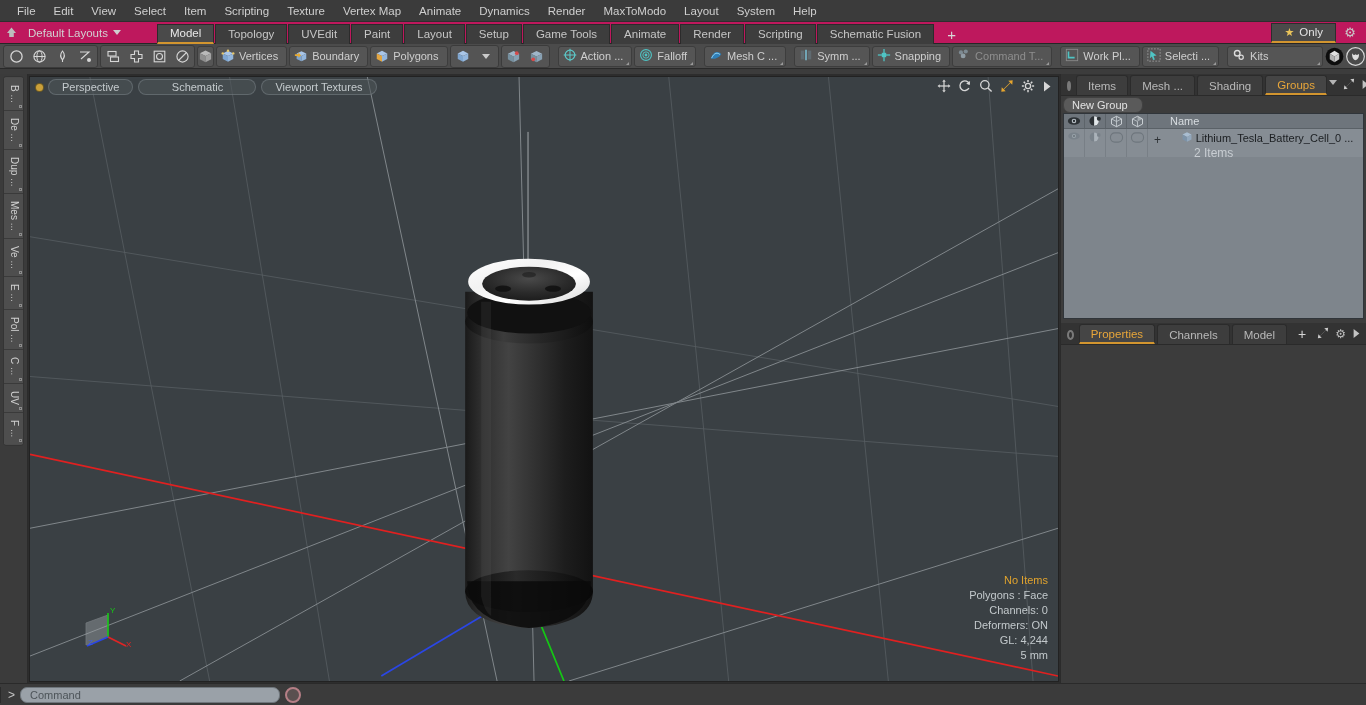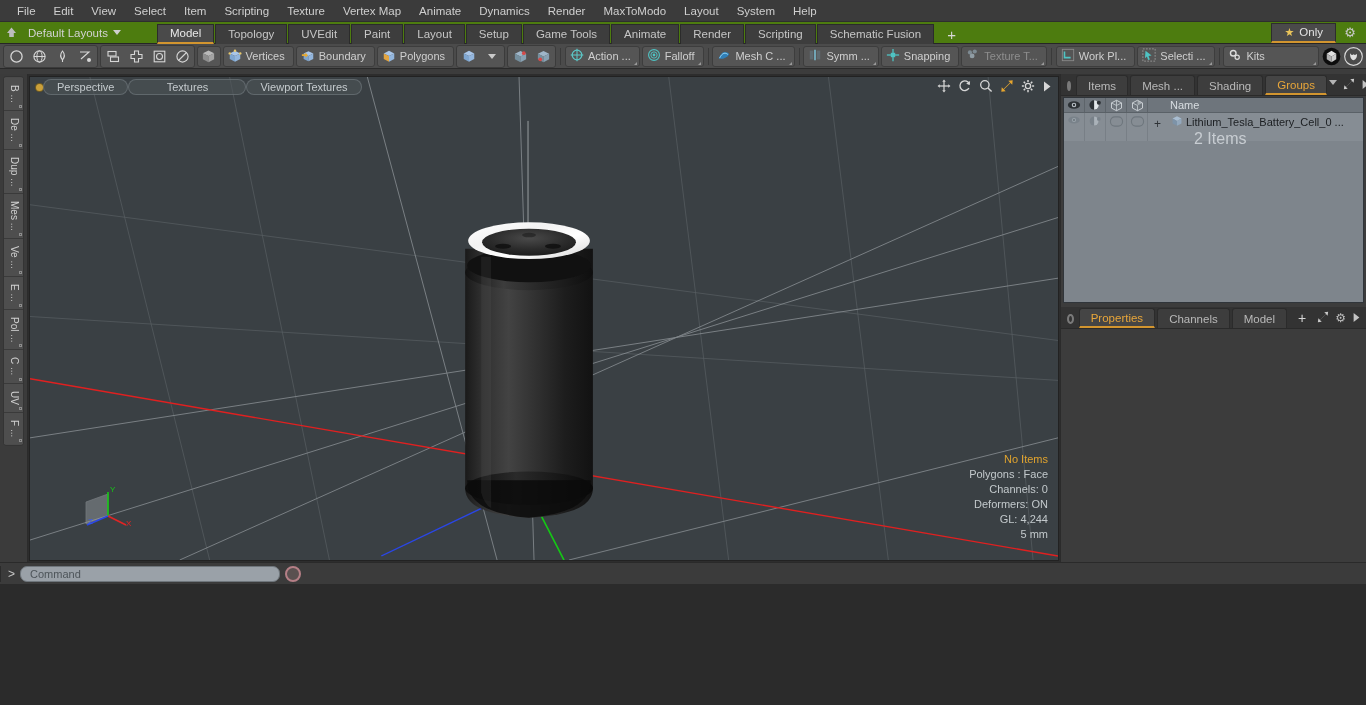--- a/index.html
+++ b/index.html
@@ -3,34 +3,34 @@
 <meta charset="utf-8">
 <style>
   * { box-sizing: border-box; margin:0; padding:0; }
   html,body{ background:#2b2b2b; }
   body{
     width:1366px; height:705px; overflow:hidden;
     font-family:"Liberation Sans", sans-serif;
     font-size:11px; color:#c8c8c8;
     -webkit-font-smoothing:antialiased;
   }
-  .app{ position:relative; width:1366px; height:584px; background:#3c3c3c; }
+  .app{ position:relative; width:1366px; height:705px; background:#3c3c3c; }
 
   
   .menubar{
     height:22px; background:#3b3b3b; display:flex; align-items:center;
     padding-left:8px; border-bottom:1px solid #2e2e2e;
   }
   .menubar .mi{
     padding:3px 9px; color:#cfcfcf; font-size:11.5px; white-space:nowrap; cursor:default;
   }
 
   
   .layoutbar{
-    height:22px; background:#4d7c0f; display:flex; align-items:center;
+    height:22px; background:#be185d; display:flex; align-items:center;
     border-bottom:1px solid #262626; position:relative;
   }
   .lb-home{
     width:22px; height:20px; display:flex; align-items:center; justify-content:center;
     color:#bdbdbd; font-size:11px;
   }
   .lb-layouts{
     padding:2px 8px 2px 6px; color:#d2d2d2; font-size:11.5px; display:flex; align-items:center; gap:5px;
   }
   .caret-d{ width:0;height:0;border-left:4px solid transparent;border-right:4px solid transparent;border-top:5px solid #cfcfcf; }
@@ -86,21 +86,21 @@
   .vtab:last-child{ border-bottom:none; }
   .vtab .cr{ position:absolute; right:1px; bottom:2px; width:3px;height:3px; border:1px solid #8d8d8d; }
 
   
   .viewwrap{ flex:1; position:relative; background:#2d2d2d; padding:2px 1px 1px 1px; }
   .viewport{
     position:relative; width:100%; height:100%; overflow:hidden;
     background:#3a4044;
     border:1px solid #222;
   }
-  .vp-head{ position:absolute; top:0; left:0; right:0; height:20px; display:flex; align-items:center; padding-left:6px; z-index:6; }
+  .vp-head{ position:absolute; top:0; left:0; right:0; height:20px; display:flex; align-items:center; gap:5px; padding-left:6px; z-index:6; }
   .vp-dot{ width:7px;height:7px;border-radius:50%; background:#caa03a; box-shadow:0 0 0 1px #6d5a22; }
   .vp-pill{
     background:rgba(78,86,90,.55); border:1px solid rgba(130,140,145,.45); border-radius:9px;
     color:#c5cbce; font-size:11px; padding:1px 13px; white-space:nowrap;
   }
   .vp-tools{ position:absolute; top:2px; right:6px; display:flex; align-items:center; gap:7px; z-index:6; }
   .vp-tools .ti{ color:#d4d4d4; display:flex; align-items:center; }
 
   .vp-stats{
     position:absolute; right:10px; bottom:18px; text-align:right; z-index:5;
@@ -133,22 +133,22 @@
   }
 
   .glist{ background:#1d4ed8; margin:1px 2px 0 2px; flex:none; height:206px; border:1px solid #30353a; display:flex; flex-direction:column;}
   .glist-head{ height:15px; background:#6e757c; display:flex; border-bottom:1px solid #5a6167; }
   .gcol{ width:21px; display:flex; align-items:center; justify-content:center; border-right:1px solid #5d646a; }
   .gcol-name{ flex:1; display:flex; align-items:center; padding-left:22px; color:#d8dde1; font-size:11px; }
   .grow{ height:28px; background:#868d94; display:flex; }
   .grow .gcol{ border-right:1px solid #787f86; align-items:flex-start; padding-top:2px; }
   .grow-name{ flex:1; position:relative; padding-left:6px; }
   .grow-plus{ position:absolute; left:6px; top:6px; color:#2e3236; font-size:12px; line-height:10px; }
-  .grow-title{ display:flex; align-items:center; gap:3px; padding:2px 0 0 17px; color:#1b1e21; font-size:11px; white-space:nowrap; }
-  .grow-sub{ padding-left:40px; color:#c8cdd2; font-size:16px; margin-top:1px; }
+  .grow-title{ display:flex; align-items:center; gap:3px; padding:2px 0 0 17px; color:#1b1e21; font-size:11px; white-space:nowrap;justify-content:center; }
+  .grow-sub{ padding-left:40px; color:#c8cdd2; font-size:12px; margin-top:1px; }
   .glist-fill{ flex:1; background:#7e858c; }
 
   .ptabs2{ margin-top:4px; }
   .propbody{ flex:1; background:#3c3c3c; }
 
   
   .statusbar{
     position:absolute; bottom:0; left:0; right:0; height:22px; background:#3b3b3b;
     display:flex; align-items:center; border-top:1px solid #2a2a2a;
   }
@@ -415,21 +415,21 @@
     </div>
 
     <div class="tb-btn dim">
       <span>
         <svg width="14" height="14" viewBox="0 0 16 16">
             <circle cx="4.5" cy="5" r="2.4" fill="#7d8a92"></circle>
             <circle cx="10" cy="4" r="2.4" fill="#7d8a92"></circle>
             <circle cx="7" cy="9" r="2.8" fill="#8f9ca4"></circle>
           </svg>
       </span>
-      <span>Texture T...</span>
+      <span>Command T...</span>
       <span class="corner"></span>
     </div>
 
     <div class="sep-v"></div>
 
     <div class="tb-btn">
       <span>
         <svg width="14" height="14" viewBox="0 0 16 16">
             <rect x="1.5" y="1.5" width="13" height="13" fill="none" stroke="#8a8a8a" stroke-width="1"></rect>
             <path d="M4 4 V11 H11" fill="none" stroke="#4fc3c3" stroke-width="1.8"></path>
@@ -576,21 +576,21 @@
             <ellipse cx="524" cy="212" rx="8" ry="3.2" fill="#0f0f0f" opacity="0.85"></ellipse>
             <ellipse cx="500" cy="198" rx="7" ry="2.8" fill="#1d1d1d" opacity="0.6"></ellipse>
 
             <path d="M452 225 L452 520 Q455 535 462 540 L462 225 Z" fill="#606060" opacity="0.18"></path>
           </g>
         </svg>
 
         <div class="vp-head">
           <div class="vp-dot"></div>
           <div class="vp-pill">Perspective</div>
-          <div class="vp-pill" style="min-width:118px;text-align:center;">Textures</div>
+          <div class="vp-pill" style="min-width:118px;text-align:center;">Schematic</div>
           <div class="vp-pill">Viewport Textures</div>
         </div>
 
         <div class="vp-tools">
           <span class="ti">
             <svg width="14" height="14" viewBox="0 0 16 16">
                 <path d="M8 0.6 L10 3.2 H6 Z M8 15.4 L6 12.8 H10 Z M0.6 8 L3.2 6 V10 Z M15.4 8 L12.8 10 V6 Z" fill="#d6d6d6"></path>
                 <line x1="8" y1="2.6" x2="8" y2="13.4" stroke="#d6d6d6" stroke-width="1.4"></line>
                 <line x1="2.6" y1="8" x2="13.4" y2="8" stroke="#d6d6d6" stroke-width="1.4"></line>
               </svg>
@@ -672,20 +672,23 @@
               </svg>
           </span>
           <span>
             <svg width="9" height="11" viewBox="0 0 9 11">
                 <path d="M1.6 1 L7.4 5.5 L1.6 10 Z" fill="#c3c3c3"></path>
               </svg>
           </span>
         </div>
       </div>
 
+      <div class="newgroup-row">
+        <div class="newgroup-btn">New Group</div>
+      </div>
 
       <div class="glist">
         <div class="glist-head">
           <div class="gcol">
             <svg width="14" height="10" viewBox="0 0 16 11">
                 <ellipse cx="8" cy="5.5" rx="7" ry="4.4" fill="#2c3135"></ellipse>
                 <circle cx="8" cy="5.5" r="2.6" fill="#b9c1c7"></circle>
                 <circle cx="8" cy="5.5" r="1.3" fill="#2c3135"></circle>
               </svg>
           </div>

